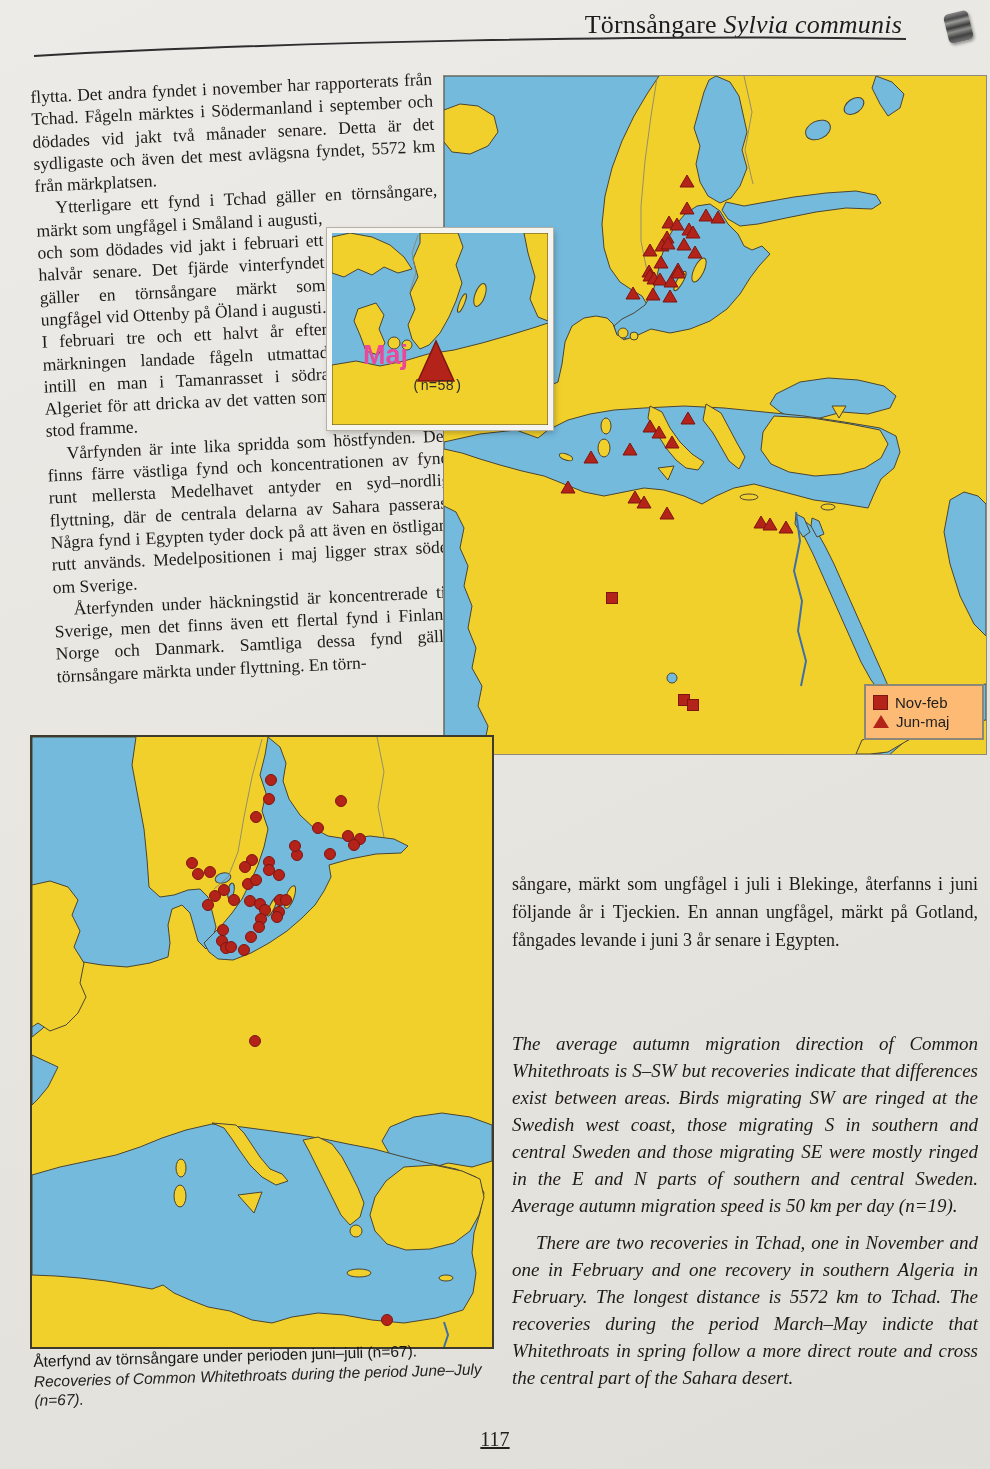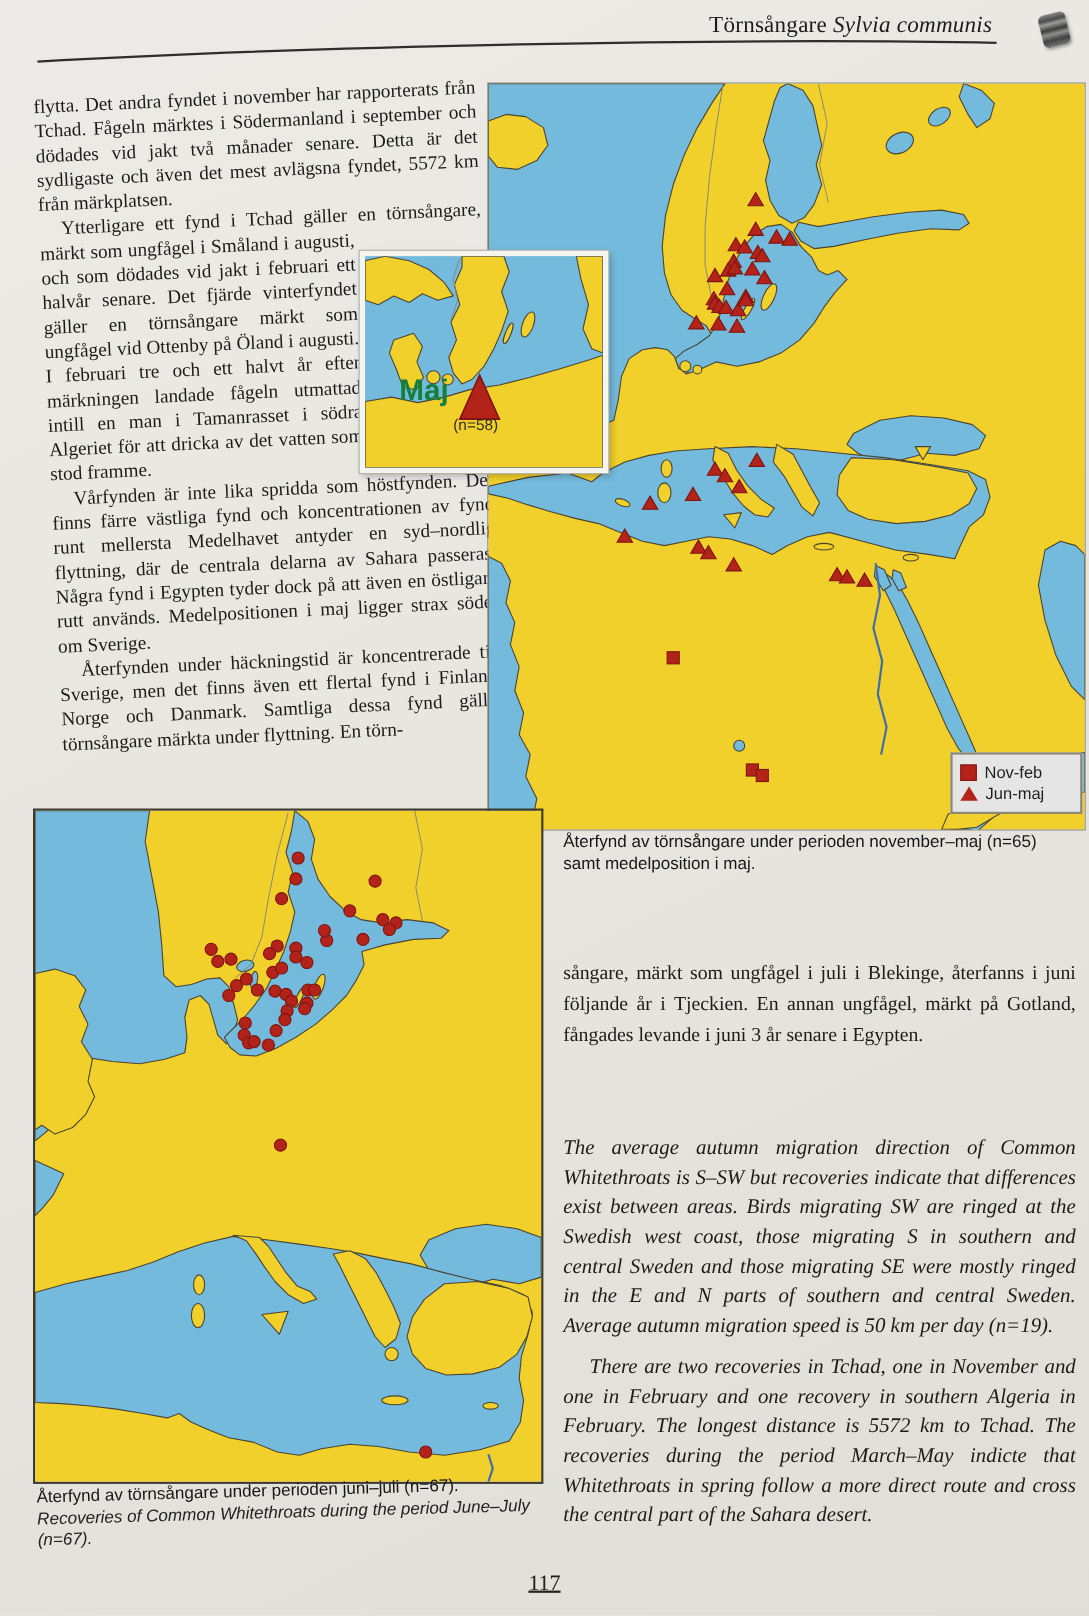--- a/index.html
+++ b/index.html
@@ -3,46 +3,46 @@
 <meta charset="utf-8">
 <style>
   html,body{margin:0;padding:0;}
   body{
     width:990px;height:1469px;position:relative;overflow:hidden;
     background:linear-gradient(155deg,#edebe7 0%,#e8e6e1 45%,#e0ded8 100%);
     font-family:"Liberation Serif", serif;color:#1d1b18;
   }
   .abs{position:absolute;}
   
-  .hdr-title{top:10px;right:88px;font-size:21px;color:#1c1c1c;letter-spacing:.2px;}
+  .hdr-title{top:10px;right:88px;font-size:26px;color:#1c1c1c;letter-spacing:.2px;}
   .hdr-title .sp{font-style:italic;}
   .hdr-rule{top:28px;left:28px;}
   .ring-icon{top:12px;left:946px;width:25px;height:30px;transform:rotate(-14deg);
     border-radius:5px;background:linear-gradient(180deg,#8a8a8a 0%,#4a4a4a 18%,#9b9b98 30%,#3c3c3c 48%,#8f8f8c 62%,#424242 80%,#777 100%);
     box-shadow:1px 2px 3px rgba(0,0,0,.35);}
   
   .leftcol{top:86px;left:30px;width:402px;transform:rotate(-2.6deg);transform-origin:0 0;}
   .leftcol p{margin:0;font-size:17.5px;line-height:22.3px;text-align:justify;}
   .leftcol p.ind{text-indent:20px;}
   .inset-spacer{float:right;width:116px;height:352px;
     shape-outside:polygon(0 150px,116px 150px,116px 352px,0 352px);}
   
   .map1{top:75px;left:443px;width:542px;height:678px;border:1px solid #8e897c;}
   .map2{top:735px;left:30px;width:460px;height:610px;border:2px solid #3e3a2e;}
   .map1 svg,.map2 svg,.insetmap svg{display:block;width:100%;height:100%;}
   .mk{fill:#b3231a;stroke:#7e1510;stroke-width:1;}
   
   .insetmap{top:228px;left:327px;width:216px;height:192px;border:5px solid #f6f4ef;
     box-shadow:0 0 0 1px #b5b1a6,2px 3px 6px rgba(0,0,0,.25);background:#74badd;}
   .inset-label{top:340px;left:363px;font-family:"Liberation Sans",sans-serif;
-    font-weight:bold;font-size:27px;color:#15803d;}
-  .inset-n{top:378px;left:412px;font-family:Liberation Sans, sans-serif;
+    font-weight:bold;font-size:27px;color:#ec4899;}
+  .inset-n{top:378px;left:412px;font-family:Liberation Mono, monospace;
     font-size:14px;color:#2e2d2b;}
   
-  .legend{top:608px;left:420px;width:102px;background:#e5e5e5;border:2px solid #8c8878;
+  .legend{top:608px;left:420px;width:102px;background:#fdba74;border:2px solid #8c8878;
     padding:6px 7px;font-family:"Liberation Sans",sans-serif;font-size:15px;color:#1e1e1e;}
   .legend .row{display:flex;align-items:center;gap:7px;margin:2px 0;}
   .sym-square{width:13px;height:13px;background:#b3231a;border:1px solid #7e1510;}
   .sym-tri{width:0;height:0;border-left:8px solid transparent;border-right:8px solid transparent;
     border-bottom:13px solid #b3231a;}
   
   .caption{font-family:"Liberation Sans",sans-serif;font-size:15.5px;line-height:19.5px;color:#161616;}
   .caption .en{font-style:italic;color:#222;}
   .cap1{top:756px;left:512px;width:466px;}
   .cap2{top:1352px;left:33px;width:468px;transform:rotate(-1.6deg);transform-origin:0 0;}
@@ -190,21 +190,20 @@
       <polygon points="192,0 216,0 216,88 206,84 198,66 203,44 196,20"></polygon>
     </g>
     <polyline points="86,2 80,20 84,40 78,58" fill="none" stroke="#8a8674" stroke-width="0.9"></polyline>
     <polygon points="104,108 86,148 122,148" fill="#b3231a" stroke="#7e1510" stroke-width="1.5"></polygon>
   </svg>
 </div>
 <div class="abs inset-label">Maj</div>
 <div class="abs inset-n">(n=58)</div>
 
 <div class="abs caption cap1">
-  <div class="sv">Återfynd av törnsångare under perioden november–maj (n=65) samt medelposition i maj.</div>
 </div>
 
 <p class="abs rightpara">sångare, märkt som ungfågel i juli i Blekinge, återfanns i juni följande år i Tjeckien. En annan ungfågel, märkt på Gotland, fångades levande i juni 3 år senare i Egypten.</p>
 
 <div class="abs map2">
   <svg viewBox="0 0 460 610" preserveAspectRatio="none">
     <rect x="0" y="0" width="460" height="610" fill="#f2d02b"></rect>
     <g fill="#74badd" stroke="#4a4533" stroke-width="1" stroke-linejoin="round">
       <polygon points="0,0 104,0 100,28 106,60 112,92 115,122 117,150 128,160 142,158 156,153 168,152 176,160 180,174 184,190 180,204 174,212 166,204 162,190 158,176 150,168 140,172 136,188 138,206 136,220 118,226 95,230 70,228 45,224 28,232 42,252 34,268 22,280 10,292 0,300"></polygon>
       <polygon points="0,318 26,330 16,350 6,362 0,368"></polygon>

